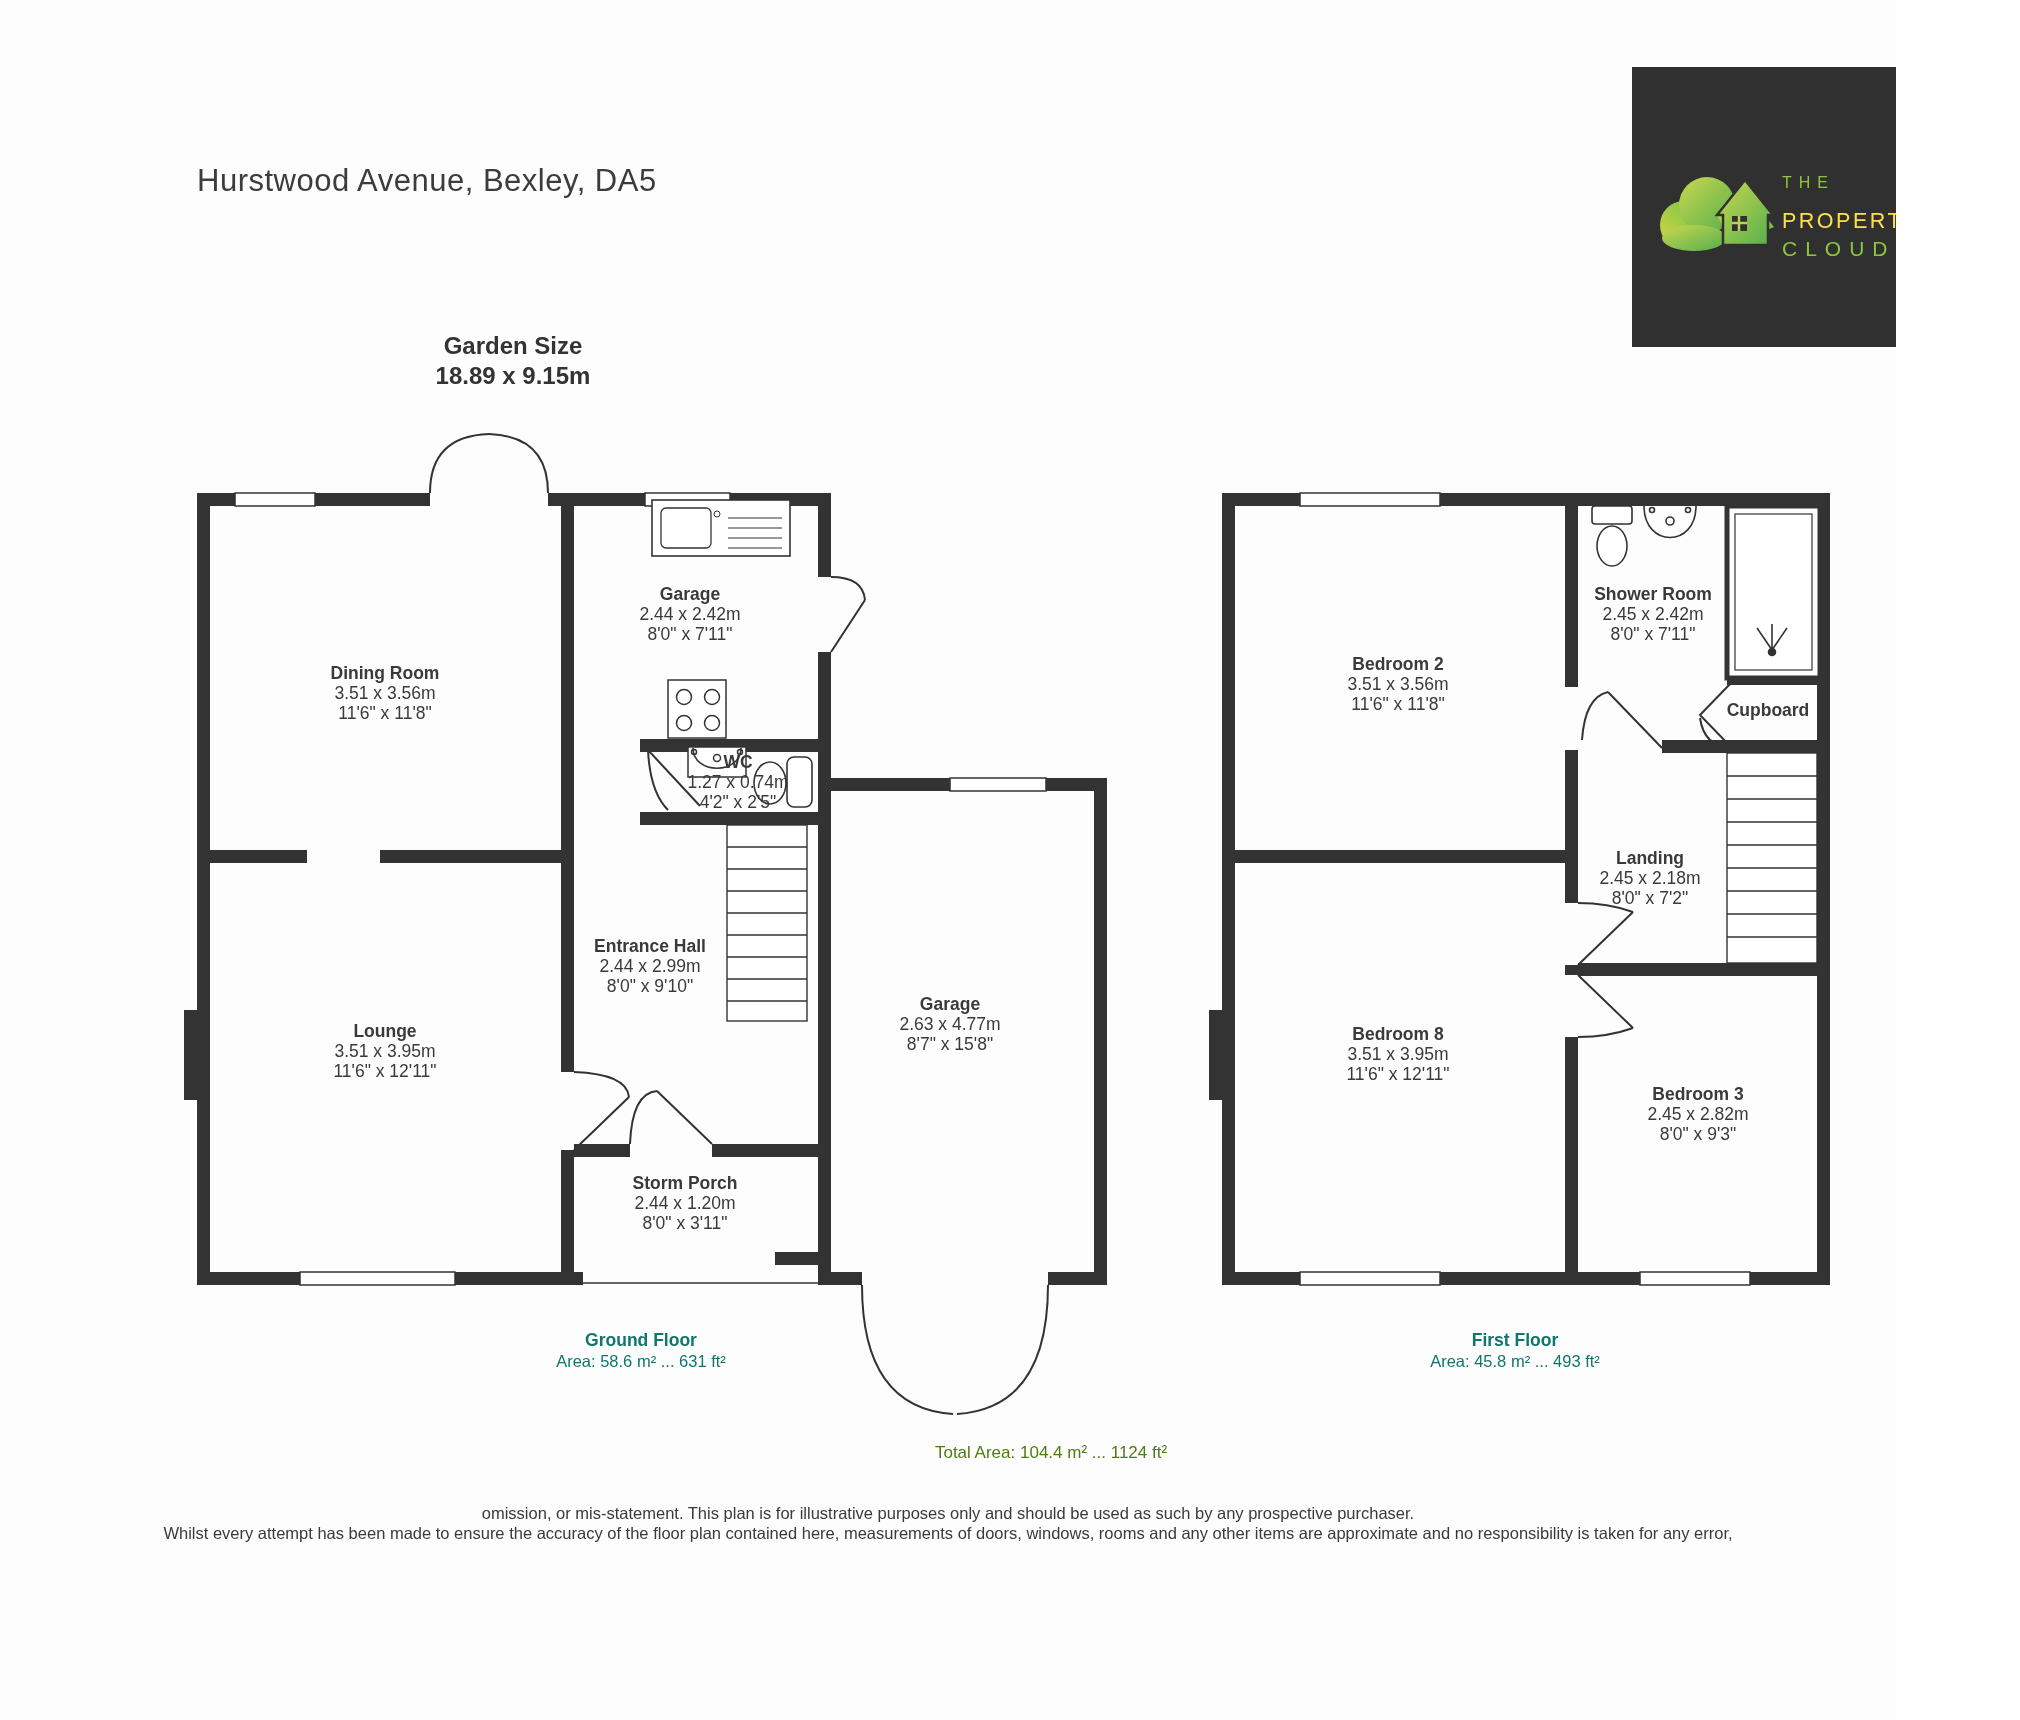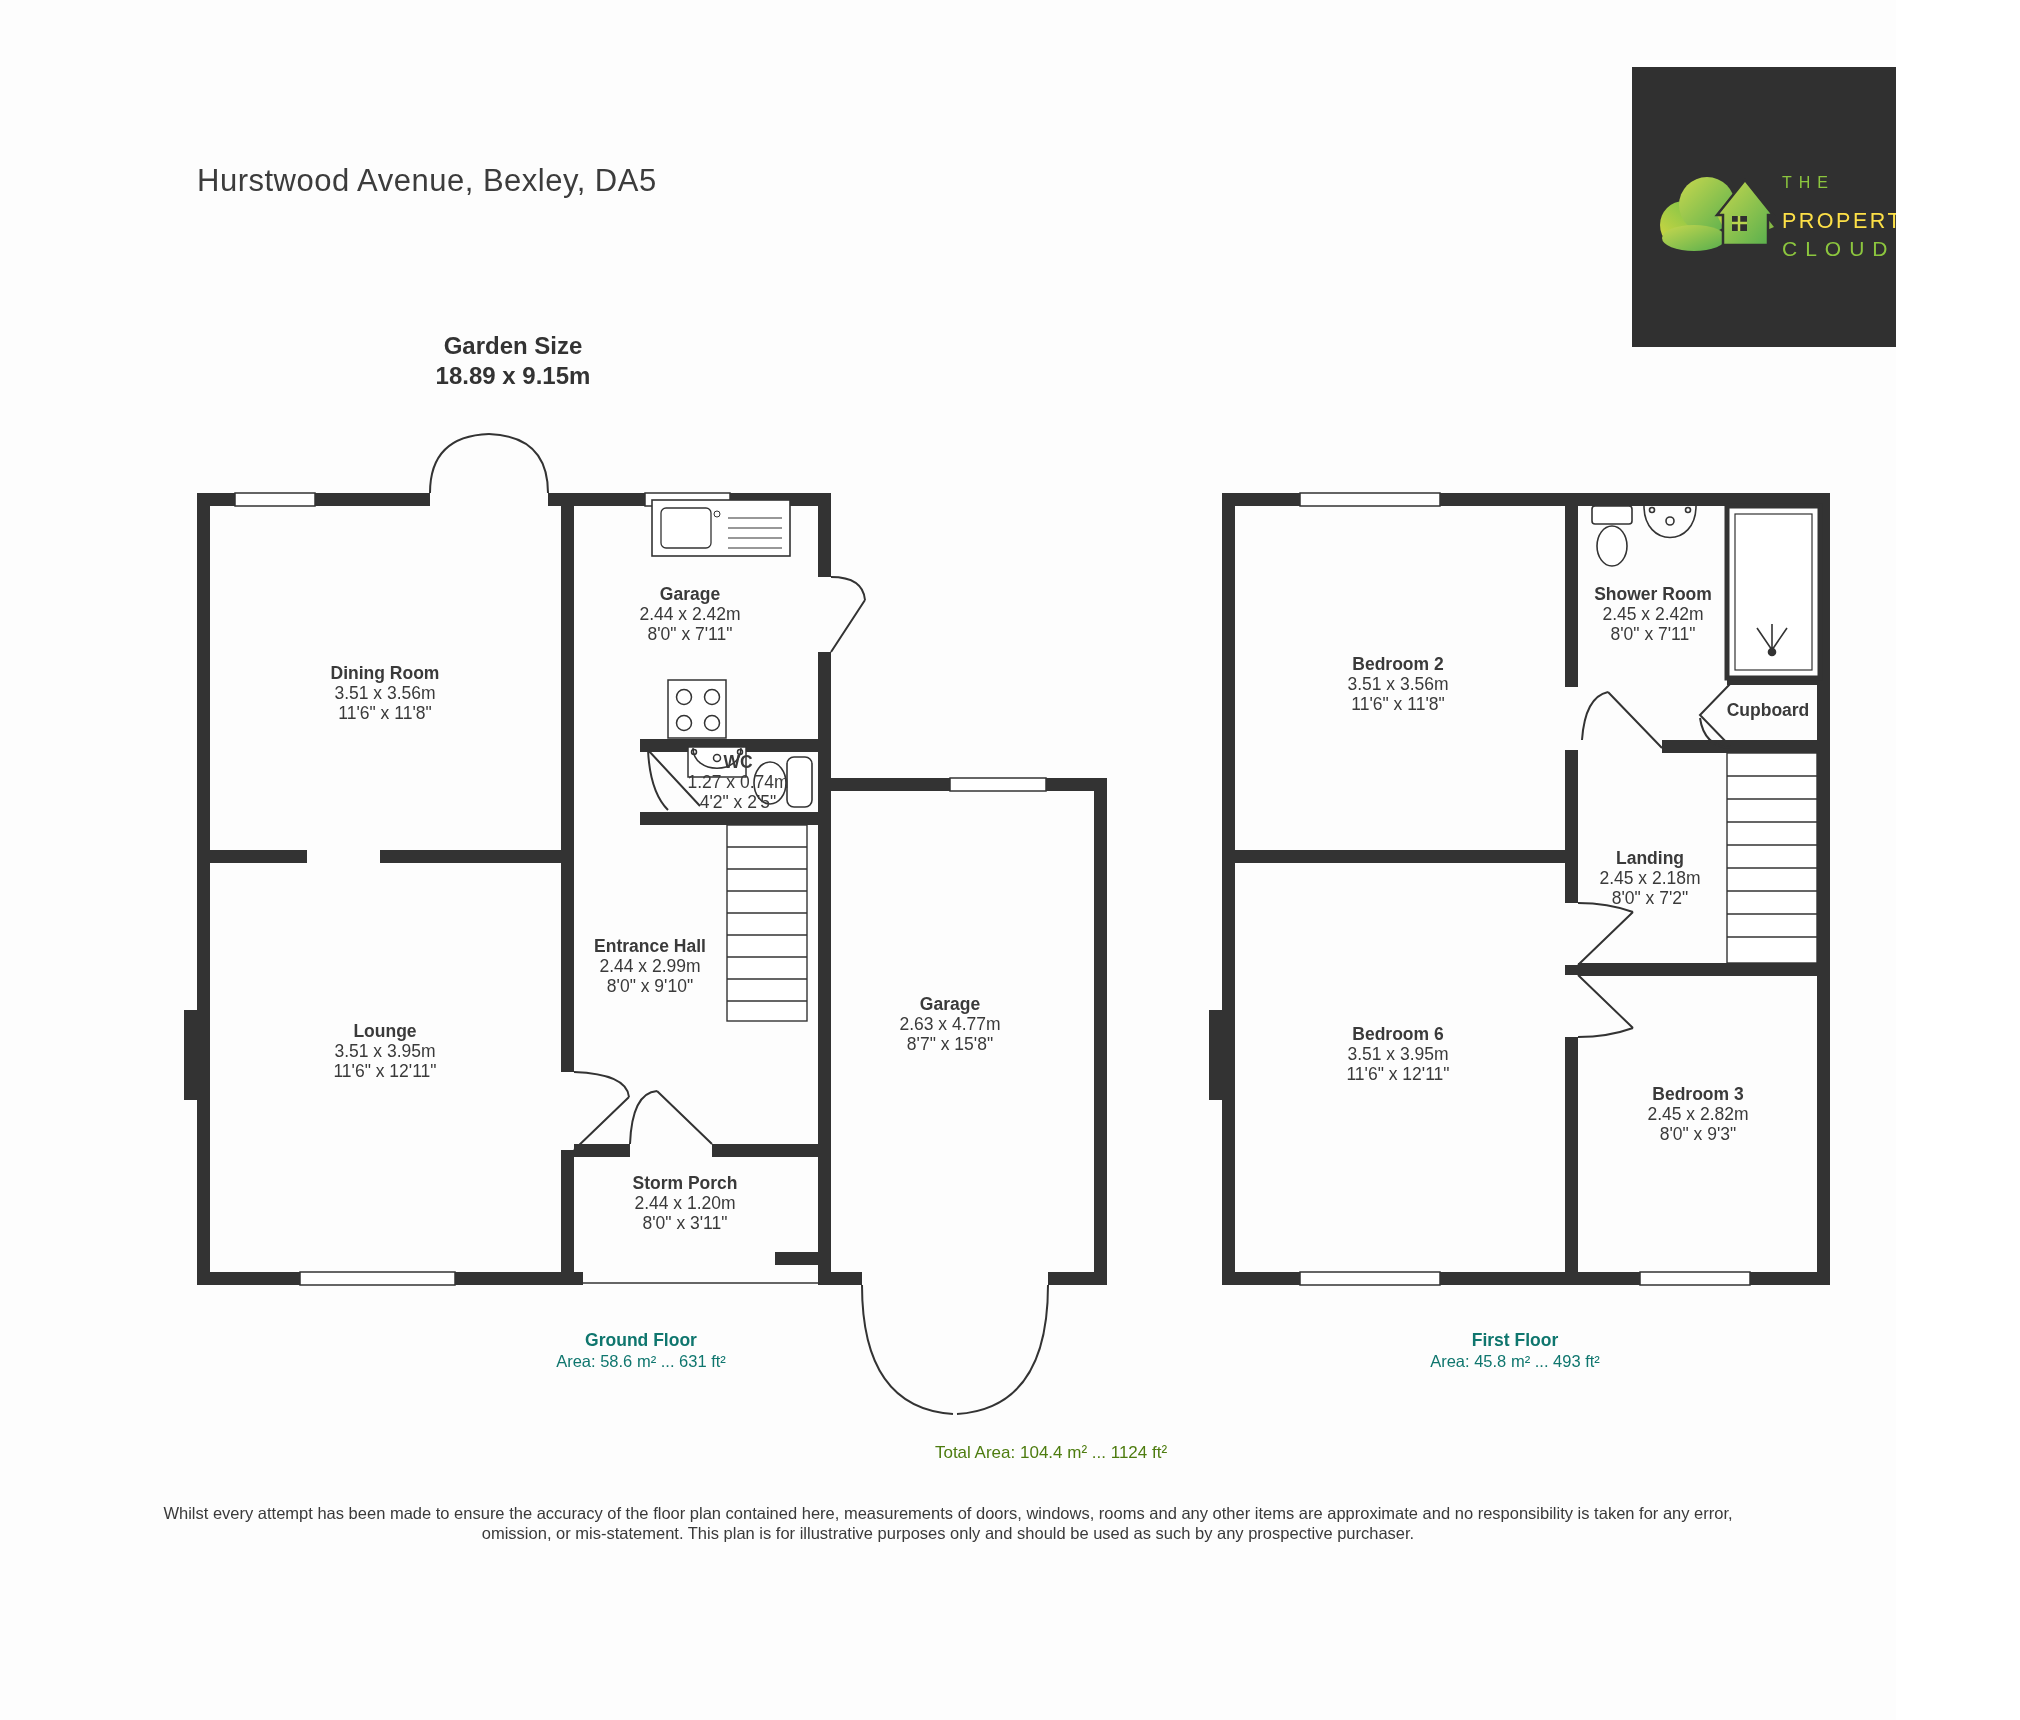--- a/index.html
+++ b/index.html
@@ -256,21 +256,21 @@
   </div>
   <div class="room-label" style="left:1768px;top:700px">
     <div class="rn">Cupboard</div>
   </div>
   <div class="room-label" style="left:1650px;top:848px">
     <div class="rn">Landing</div>
     <div>2.45 x 2.18m</div>
     <div>8'0" x 7'2"</div>
   </div>
   <div class="room-label" style="left:1398px;top:1024px">
-    <div class="rn">Bedroom 6</div>
+    <div class="rn">Bedroom 8</div>
     <div>3.51 x 3.95m</div>
     <div>11'6" x 12'11"</div>
   </div>
   <div class="room-label" style="left:1698px;top:1084px">
     <div class="rn">Bedroom 3</div>
     <div>2.45 x 2.82m</div>
     <div>8'0" x 9'3"</div>
   </div>
 
   <div class="caption" style="left:641px;top:1330px">
@@ -278,17 +278,17 @@
     <div>Area: 58.6 m² ... 631 ft²</div>
   </div>
   <div class="caption" style="left:1515px;top:1330px">
     <div class="cn">First Floor</div>
     <div>Area: 45.8 m² ... 493 ft²</div>
   </div>
 
   <div class="total-area">Total Area: 104.4 m² ... 1124 ft²</div>
 
   <div class="disclaimer">
+    <div>omission, or mis-statement. This plan is for illustrative purposes only and should be used as such by any prospective purchaser.</div>
     <div>Whilst every attempt has been made to ensure the accuracy of the floor plan contained here, measurements of doors, windows, rooms and any other items are approximate and no responsibility is taken for any error,</div>
-    <div>omission, or mis-statement. This plan is for illustrative purposes only and should be used as such by any prospective purchaser.</div>
   </div>
 
 </div>
 
 </body></html>

